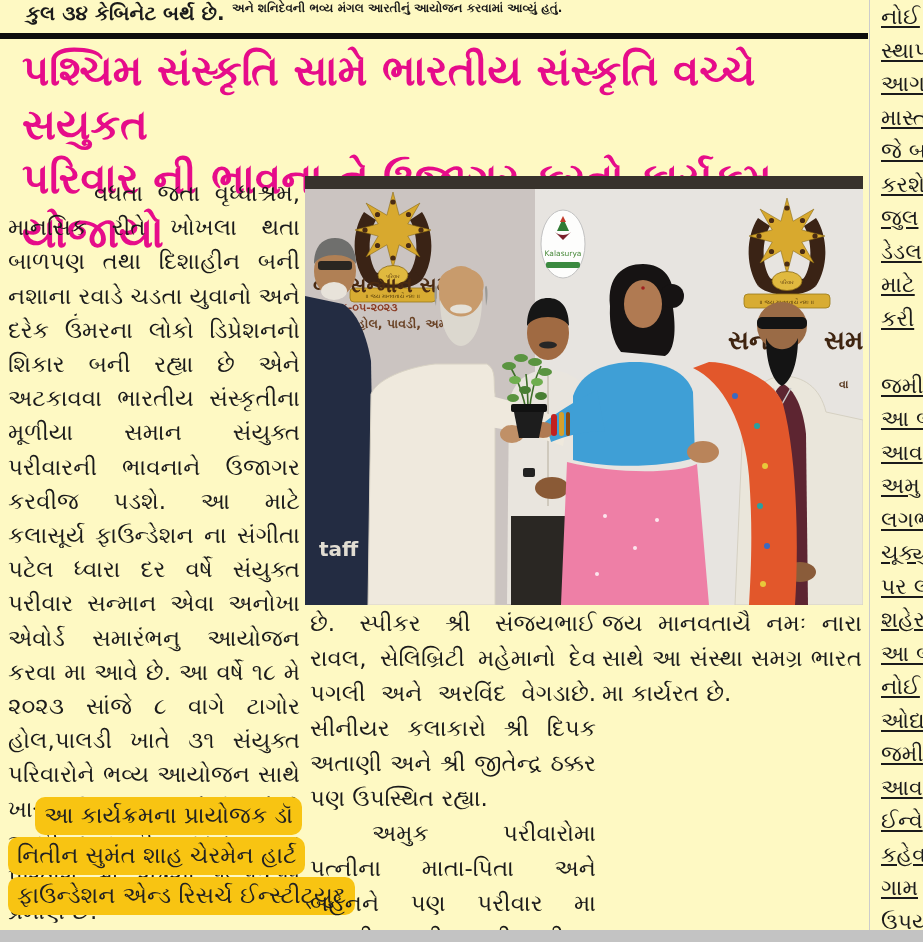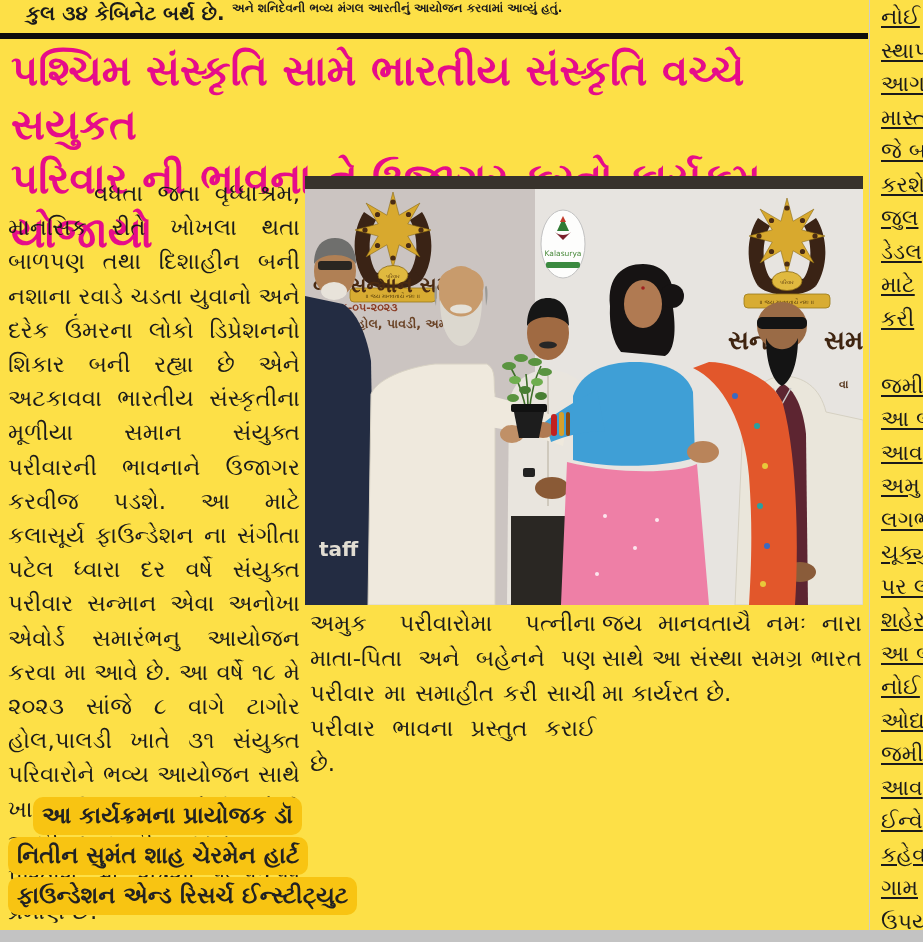--- a/index.html
+++ b/index.html
@@ -1,30 +1,30 @@
 <!DOCTYPE html>
 <html lang="gu" style="--headline-color: #e60c8a; --highlight-color: #f8c412; --rule-color: #0d0d0d; --body-color: #1b1b1b; --scrollbar-color: #c3c3c3;"><head>
 <meta charset="utf-8">
 <style>
   html,body{margin:0;padding:0;background:#ffffff;}
   #page{
-    position:relative;width:923px;height:942px;overflow:hidden;background:#fde047;
+    position:relative;width:923px;height:942px;overflow:hidden;background:#fef9c3;
     font-family:"DejaVu Sans",sans-serif;color:var(--body-color,#1b1b1b);
   }
   
   .topbar-left{position:absolute;left:26px;top:1px;font-size:20px;font-weight:bold;white-space:nowrap;}
   .topbar-center{position:absolute;left:232px;top:1px;font-size:12px;font-weight:bold;white-space:nowrap;}
   .top-rule{position:absolute;left:0;top:33px;width:868px;height:6px;background:var(--rule-color,#0d0d0d);}
   
-  .headline{position:absolute;left:11px;top:44px;width:856px;font-size:42px;line-height:54px;
+  .headline{position:absolute;left:22px;top:44px;width:856px;font-size:42px;line-height:54px;
     font-weight:bold;color:var(--headline-color,#e60c8a);letter-spacing:0px;}
   
   .left-col{position:absolute;left:8px;top:176px;width:292px;font-size:23px;line-height:34.2px;text-align:justify;}
   .left-col .body-para{margin:0;text-indent:86px;}
-  .hl-block{position:absolute;left:8px;top:797px;width:294px;font-size:23px;font-weight:700;}
+  .hl-block{position:absolute;left:8px;top:797px;width:294px;font-size:23px;font-weight:400;}
   .hl-line{display:table;background:var(--highlight-color,#f8c412);border-radius:10px;
     padding:2px 9px 4px 9px;margin-bottom:2px;line-height:32px;white-space:nowrap;color:#222;}
   .hl-line:first-child{margin-left:auto;margin-right:0;}
   .mid-col{position:absolute;left:310px;top:606px;width:286px;font-size:23px;line-height:35px;text-align:justify;}
   .right-col{position:absolute;left:602px;top:606px;width:260px;font-size:23px;line-height:35px;text-align:justify;}
   .para{margin:0;}
   .para + .para{text-indent:62px;}
   
   .col-rule{position:absolute;left:869px;top:0;width:1px;height:930px;background:#cccccc;}
   .sidebar{position:absolute;left:881px;top:0px;width:42px;font-size:22px;overflow:hidden;text-decoration:underline;}
@@ -207,20 +207,21 @@
         </g>
         <rect x="206" y="228" width="36" height="8" rx="2" fill="#111111"></rect>
         <path d="M209,236 L239,236 L234,262 L214,262 Z" fill="#1d1d1d"></path>
       </g>
 
       <text x="14" y="380" font-size="20" font-weight="bold" fill="#f2ecdf" opacity="0.92">taff</text>
     </svg>
   </div>
 
   <div class="mid-col">
+      <p class="para">છે. સ્પીકર શ્રી સંજયભાઈ રાવલ, સેલિબ્રિટી મહેમાનો દેવ પગલી અને અરવિંદ વેગડાછે. સીનીયર કલાકારો શ્રી દિપક અતાણી અને શ્રી જીતેન્દ્ર ઠક્કર પણ ઉપસ્થિત રહ્યા.</p>
       <p class="para">અમુક પરીવારોમા પત્નીના માતા-પિતા અને બહેનને પણ પરીવાર  મા સમાહીત કરી સાચી પરીવાર ભાવના પ્રસ્તુત કરાઈ છે.</p>
     </div>
 
   <div class="right-col">
       <p class="para">જય માનવતાયૈ નમઃ નારા સાથે આ સંસ્થા સમગ્ર ભારત મા કાર્યરત છે.</p>
     </div>
 
   <div class="col-rule"></div>
 
   <div class="sidebar">

